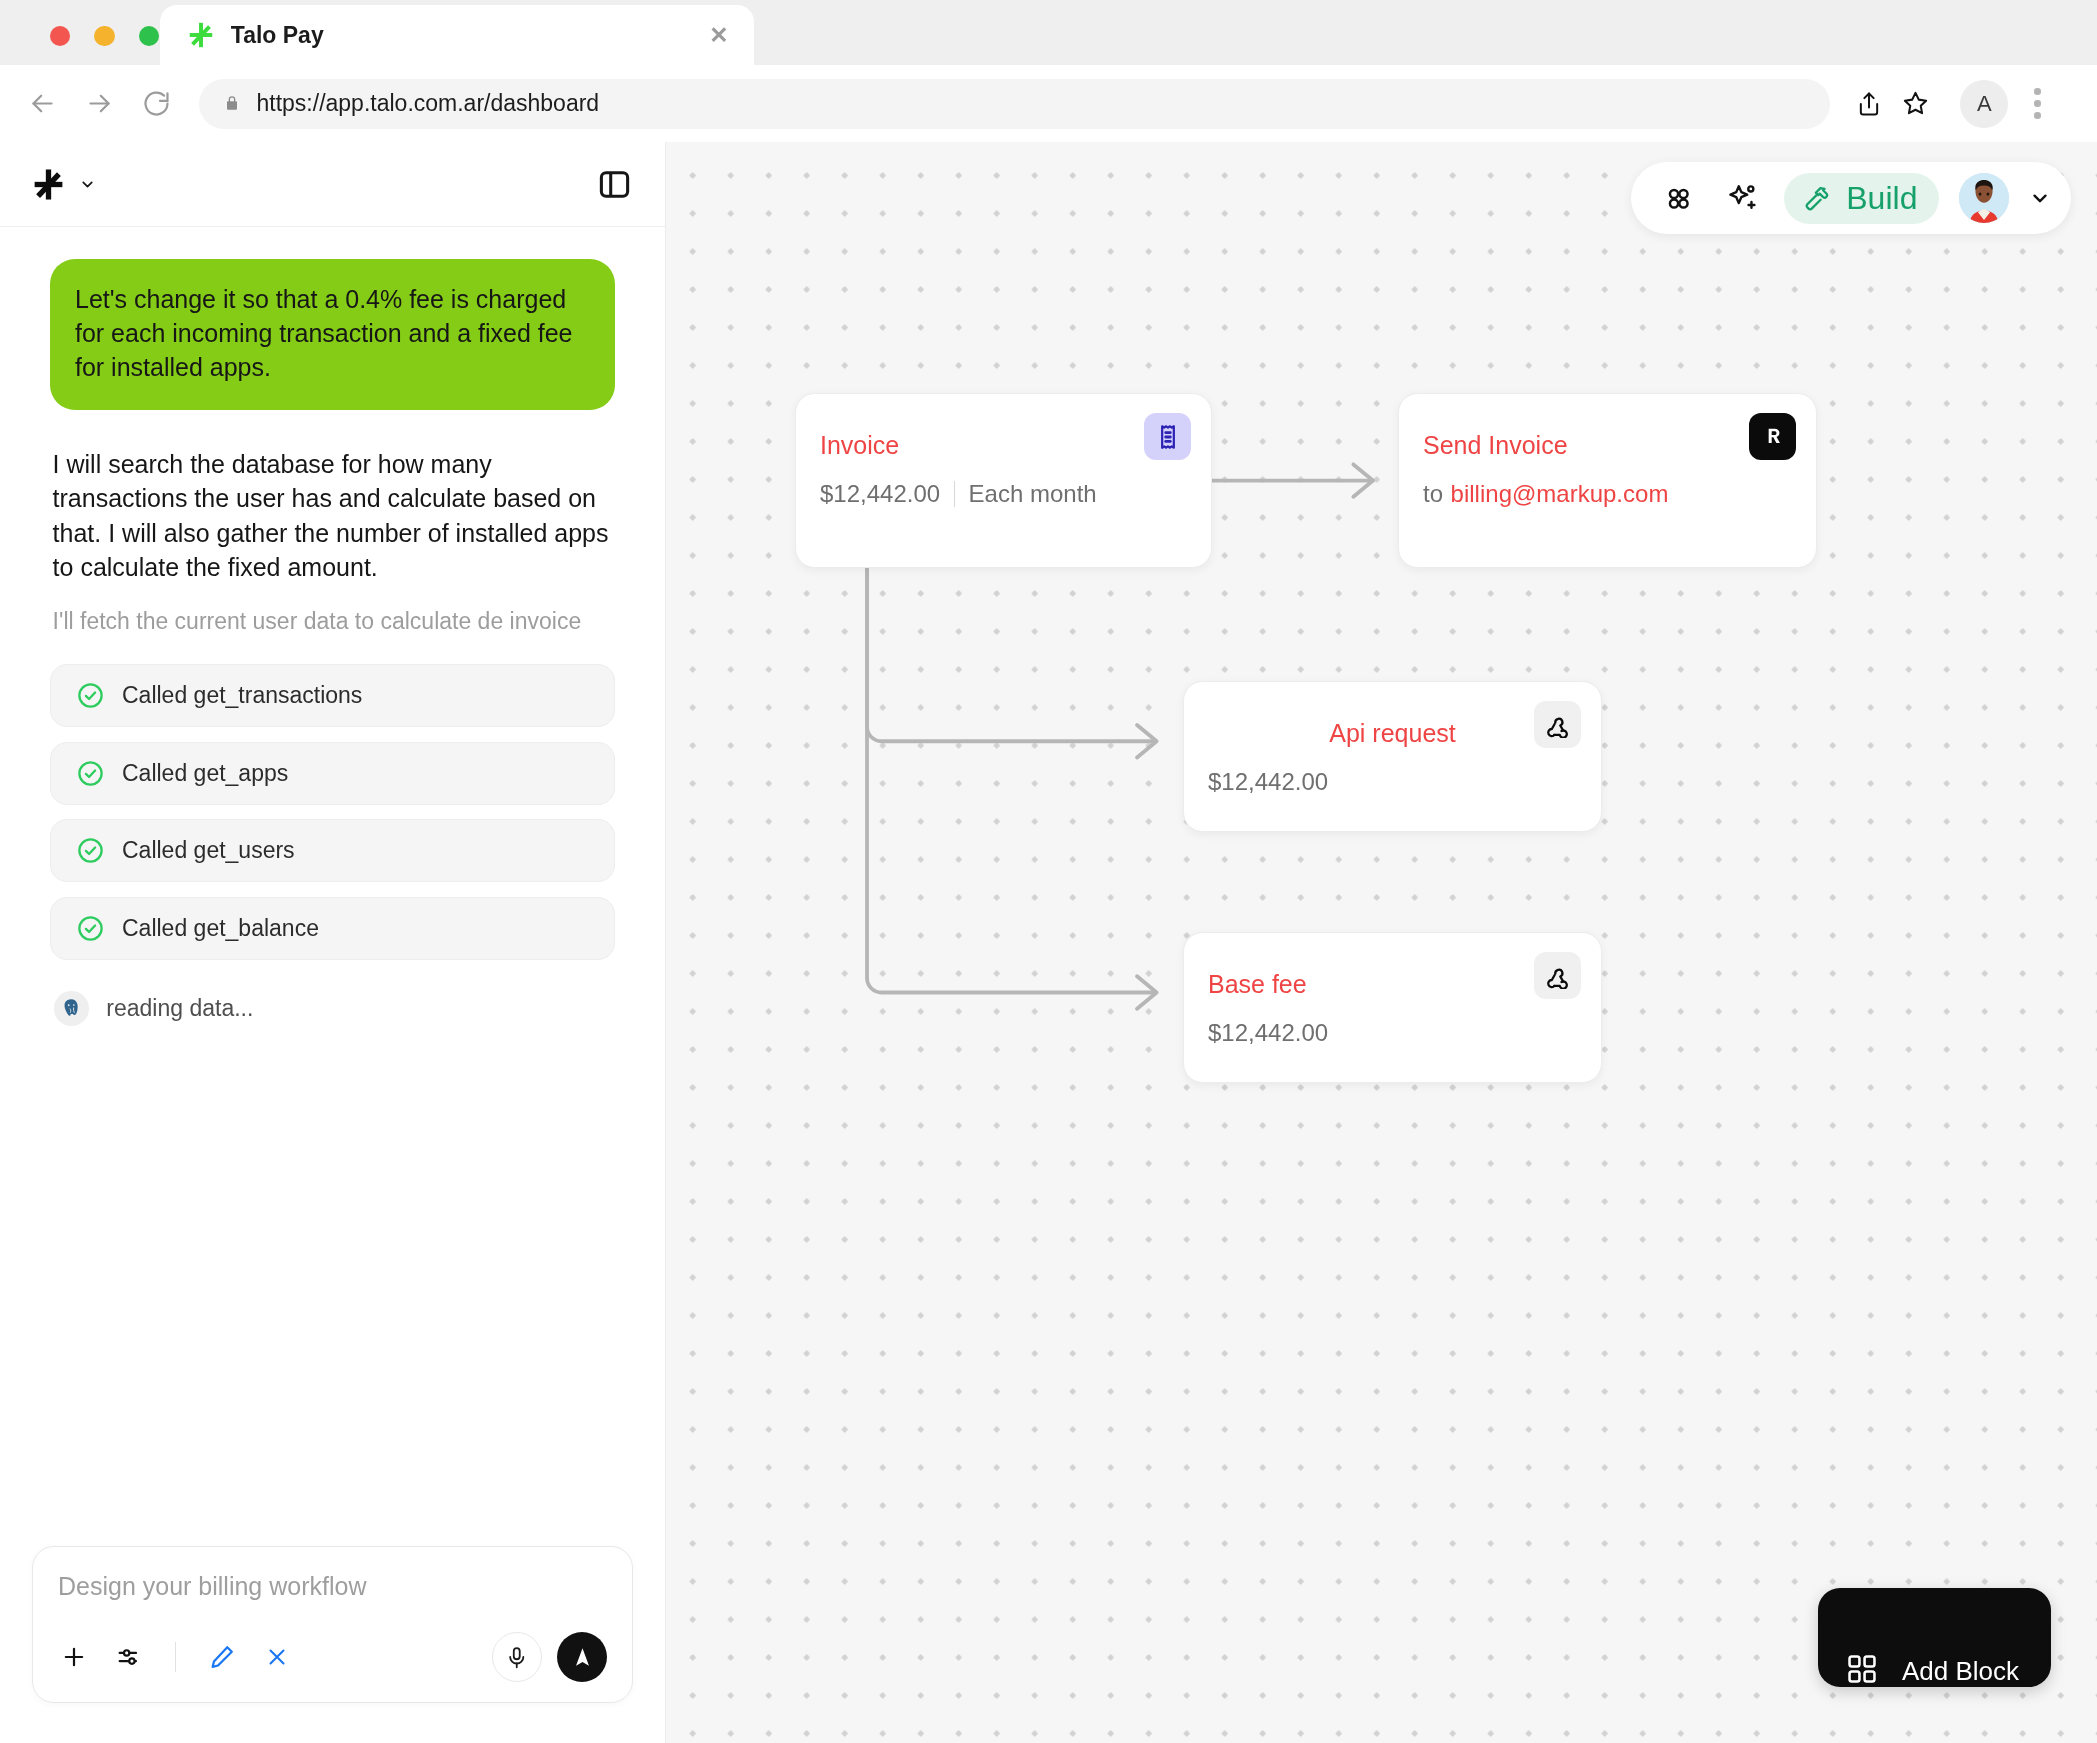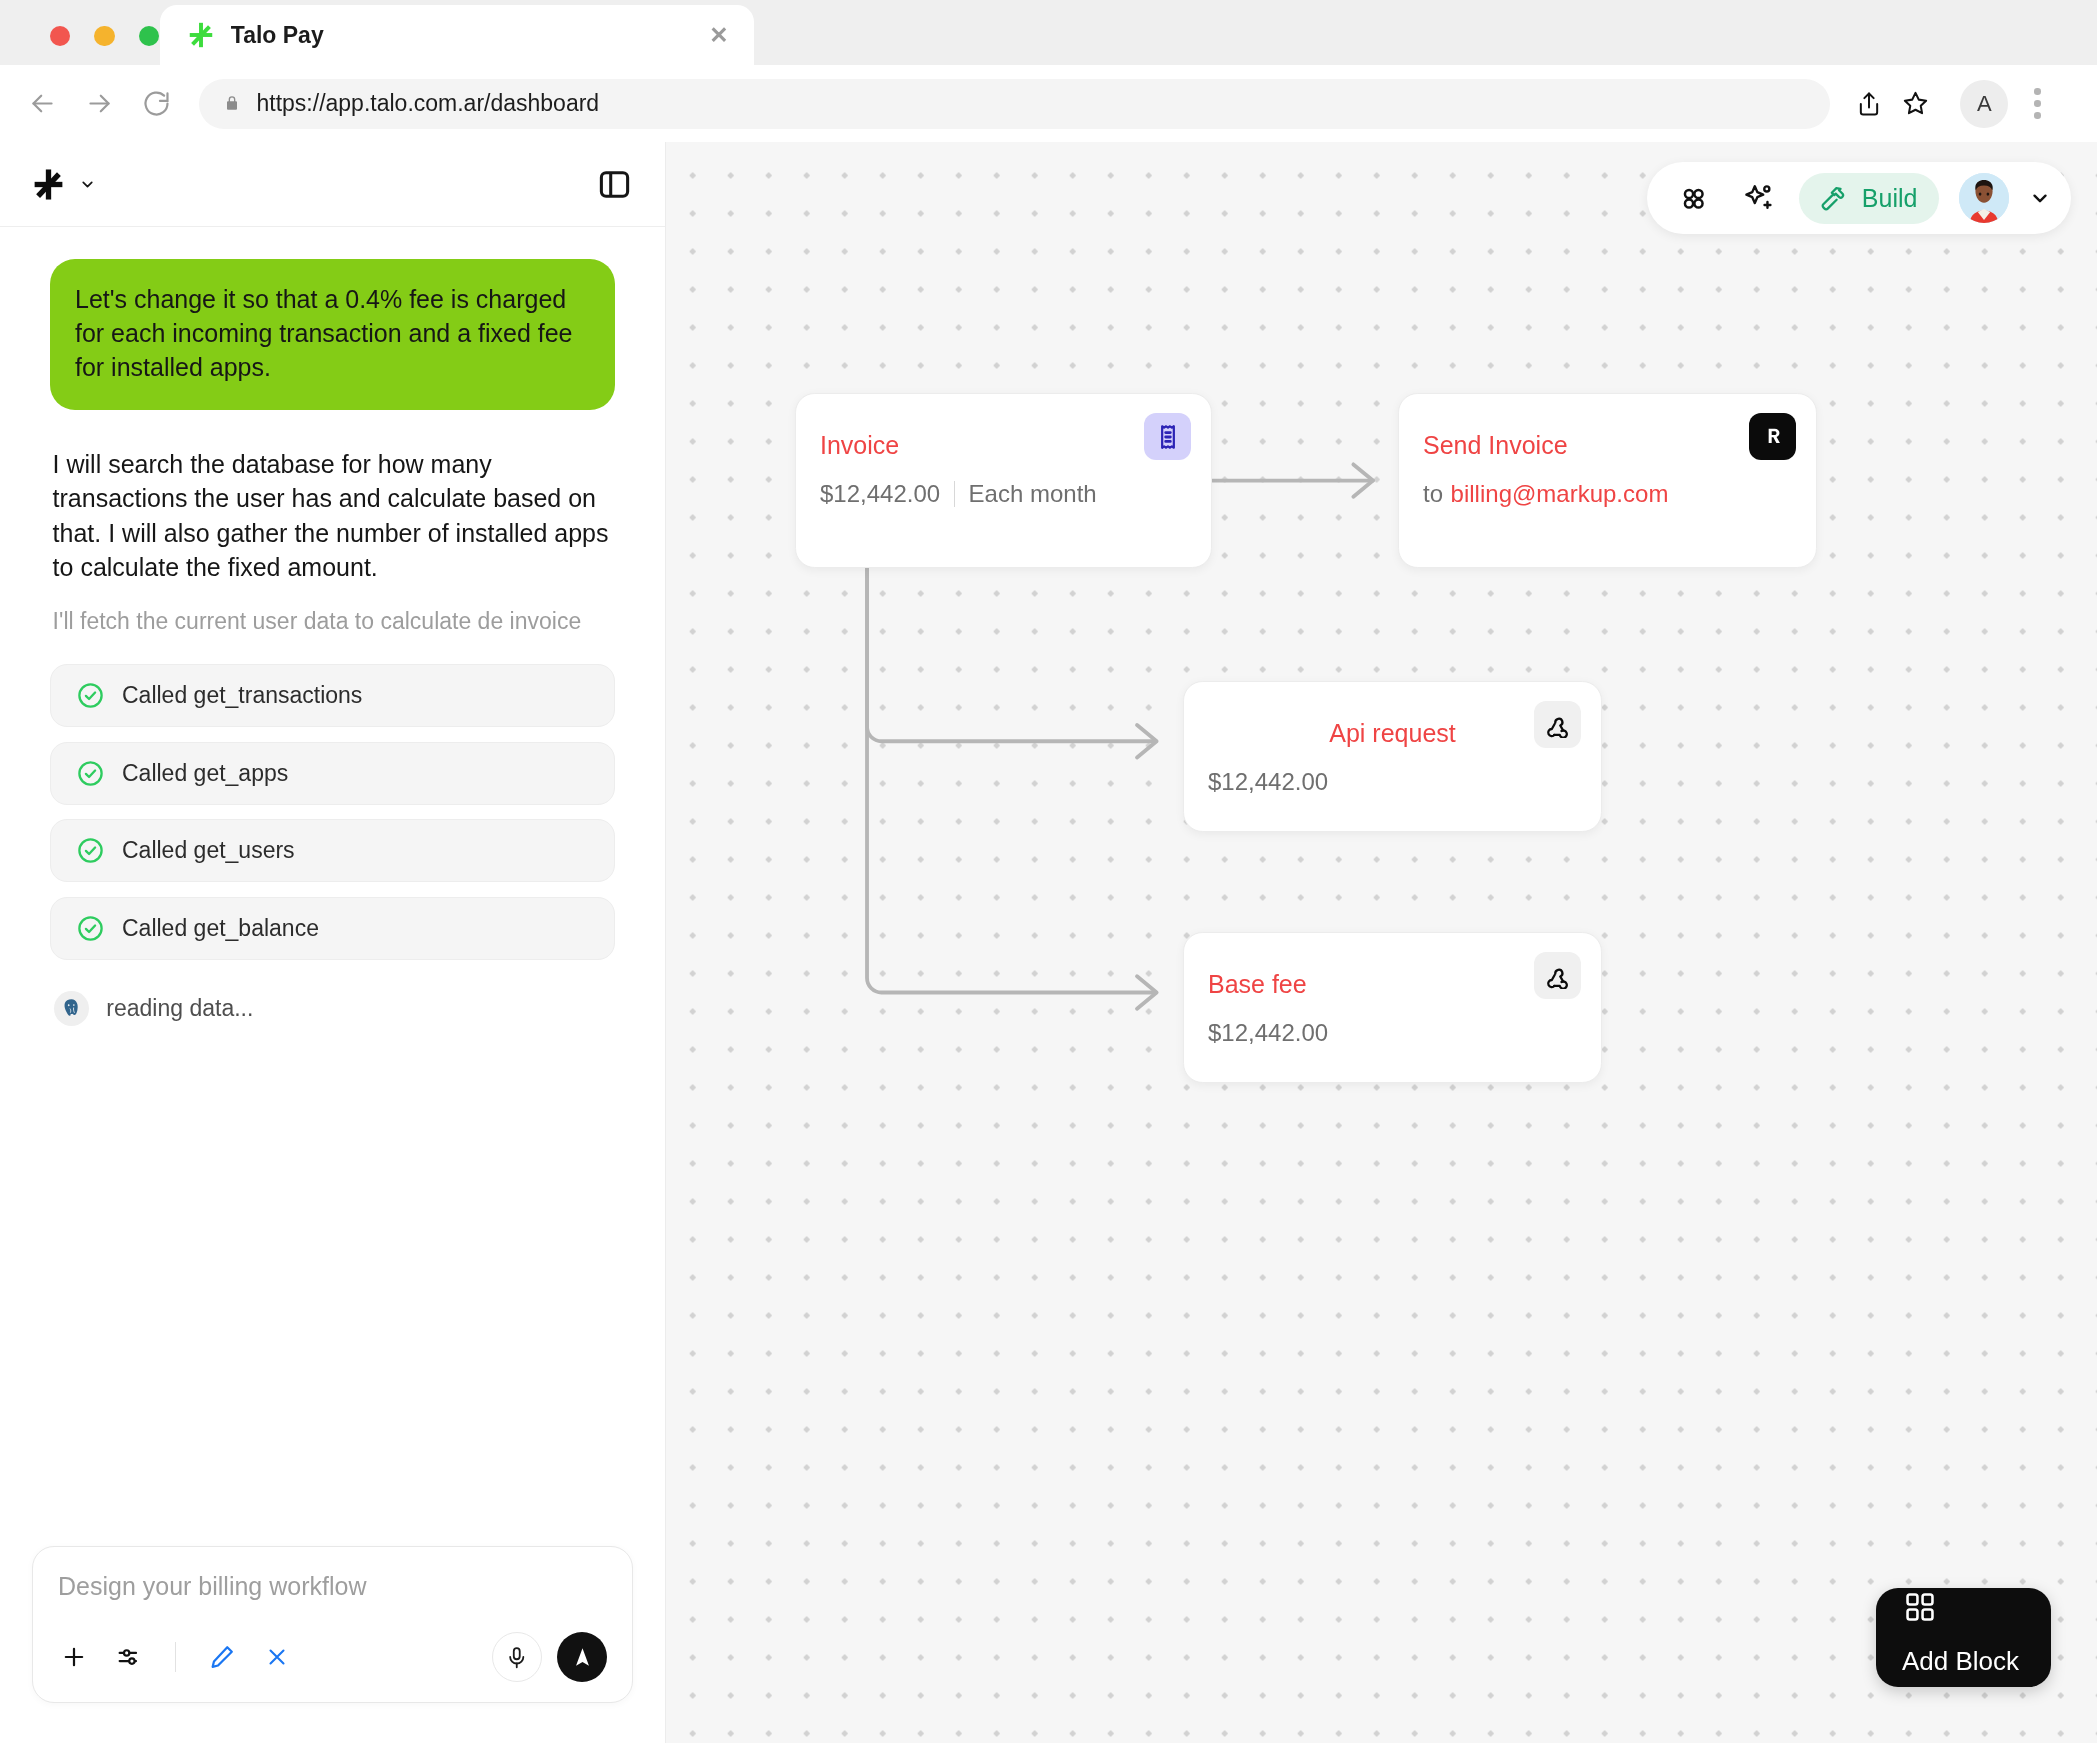--- a/index.html
+++ b/index.html
@@ -106,21 +106,21 @@
   .canvas-toolbar {
     position:absolute; right:26px; top:20.4px; height:72px; background:#ffffff;
     border-radius:36px; box-shadow:0 2.6px 11px rgba(0,0,0,.07); display:flex; align-items:center;
     padding:0 20.4px 0 25px; gap:19.6px;
   }
   .ct-icon { width:44px; height:44px; display:flex; align-items:center; justify-content:center; color:#111111; }
   .build-btn {
     height:51px; background:#e4f4ec; border-radius:25.5px; display:flex; align-items:center;
     gap:13.6px; padding:0 22px 0 19px;
   }
-  .build-label { font-size:25px; color:#16a06a; }
+  .build-label { font-size:32px; color:#16a06a; }
   .avatar { width:50px; height:50px; border-radius:50%; overflow:hidden; flex:none; background:#cfe9f7; }
   .chev-avatar { width:22px; height:22px; color:#121212; display:flex; align-items:center; justify-content:center; }
 
   
   .node {
     position:absolute; background:#ffffff; border:1.3px solid #ececec; border-radius:19.6px;
     box-shadow:0 2.6px 9.4px rgba(0,0,0,.05); padding:22px 24px 0 24px;
   }
   .node-pill { width:34px; height:19px; border-radius:9.4px; }
   .node-title { font-size:25px; color:#ef4444; margin-top:15.3px; }
@@ -134,23 +134,22 @@
 
   #node-invoice { left:129px; top:251px; width:417px; height:175px; }
   #node-send    { left:732px; top:251px; width:419px; height:175px; }
   #node-api     { left:517px; top:539px; width:419px; height:151px;text-align:center; }
   #node-base    { left:517px; top:790px; width:419px; height:151px; }
 
   .edges { position:absolute; inset:0; pointer-events:none; }
 
   .add-block {
     position:absolute; right:46px; bottom:56px; height:99px; background:#0d0d0d;
-    border-radius:22px; display:flex; align-items:flex-start; gap:21px; padding:0 32px 0 26px;
+    border-radius:22px; display:flex; align-items:flex-end; gap:21px; padding:0 32px 0 26px;
     box-shadow:0 4.3px 14.5px rgba(0,0,0,.18);
-    flex-direction:column;
   }
   .add-block-label { font-size:26px; color:#ffffff; }
 </style>
 </head>
 <body>
 
 <div class="browser">
 
   <div class="tabstrip">
     <div class="traffic">

